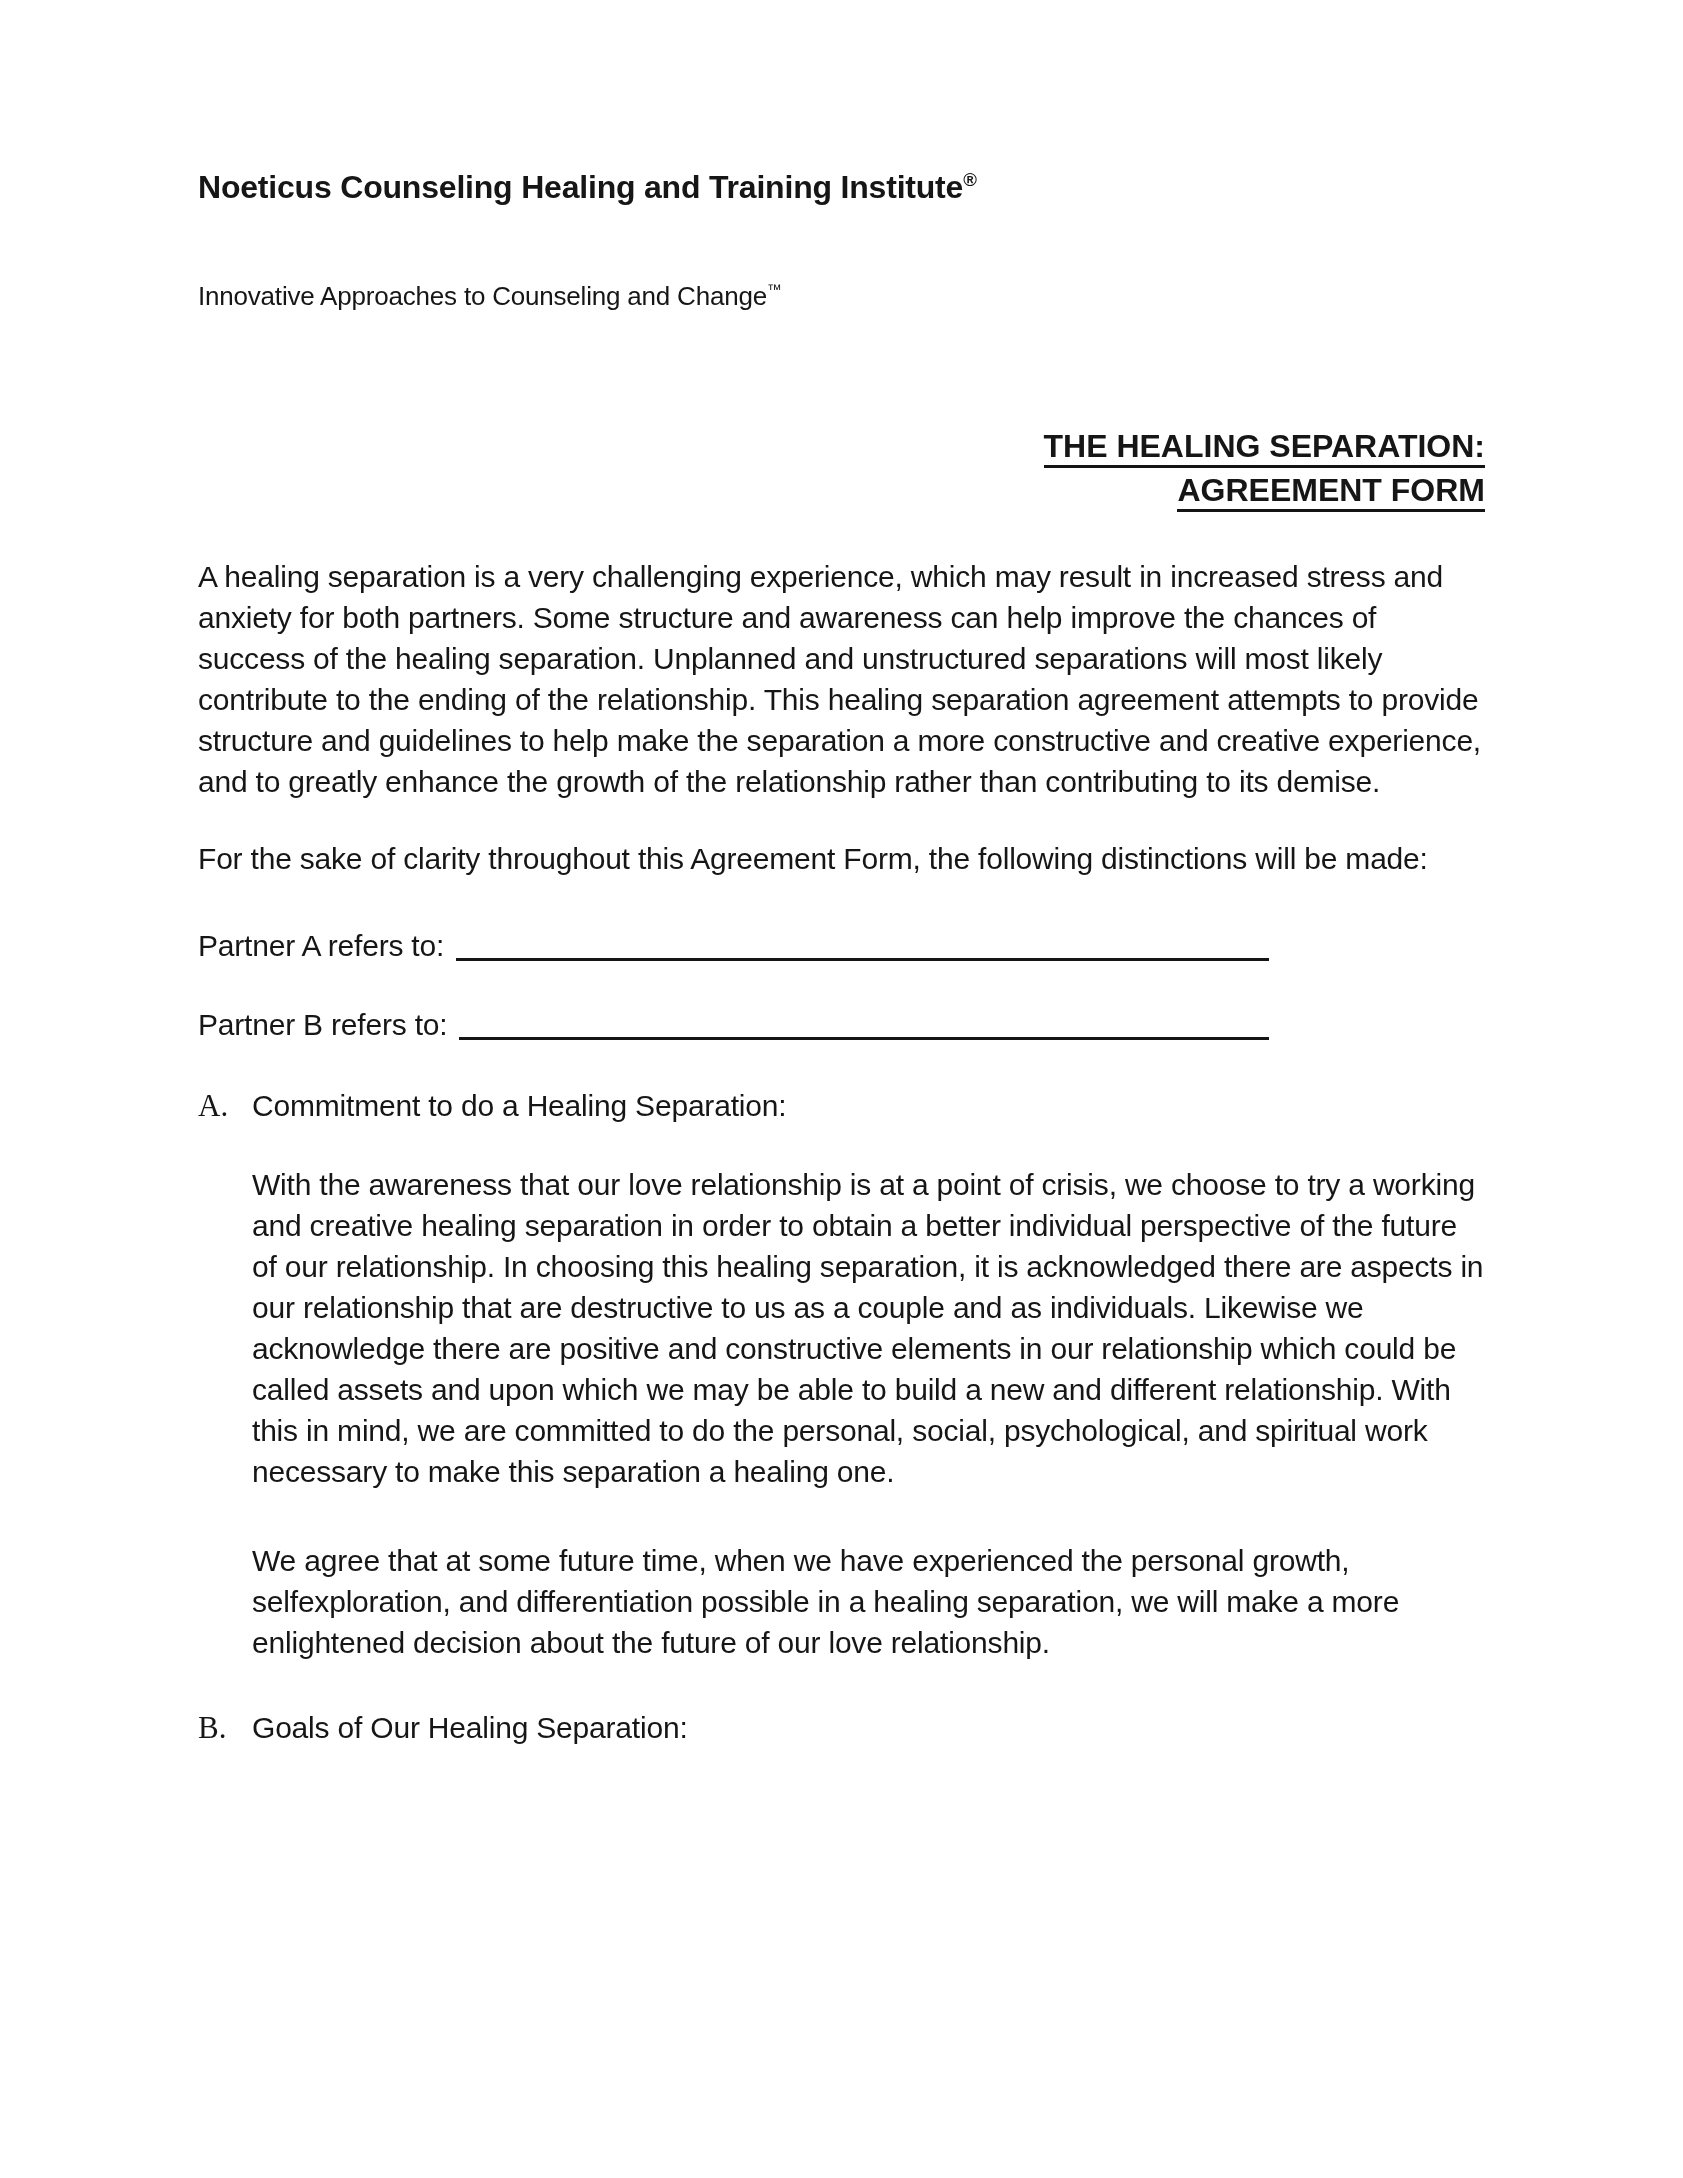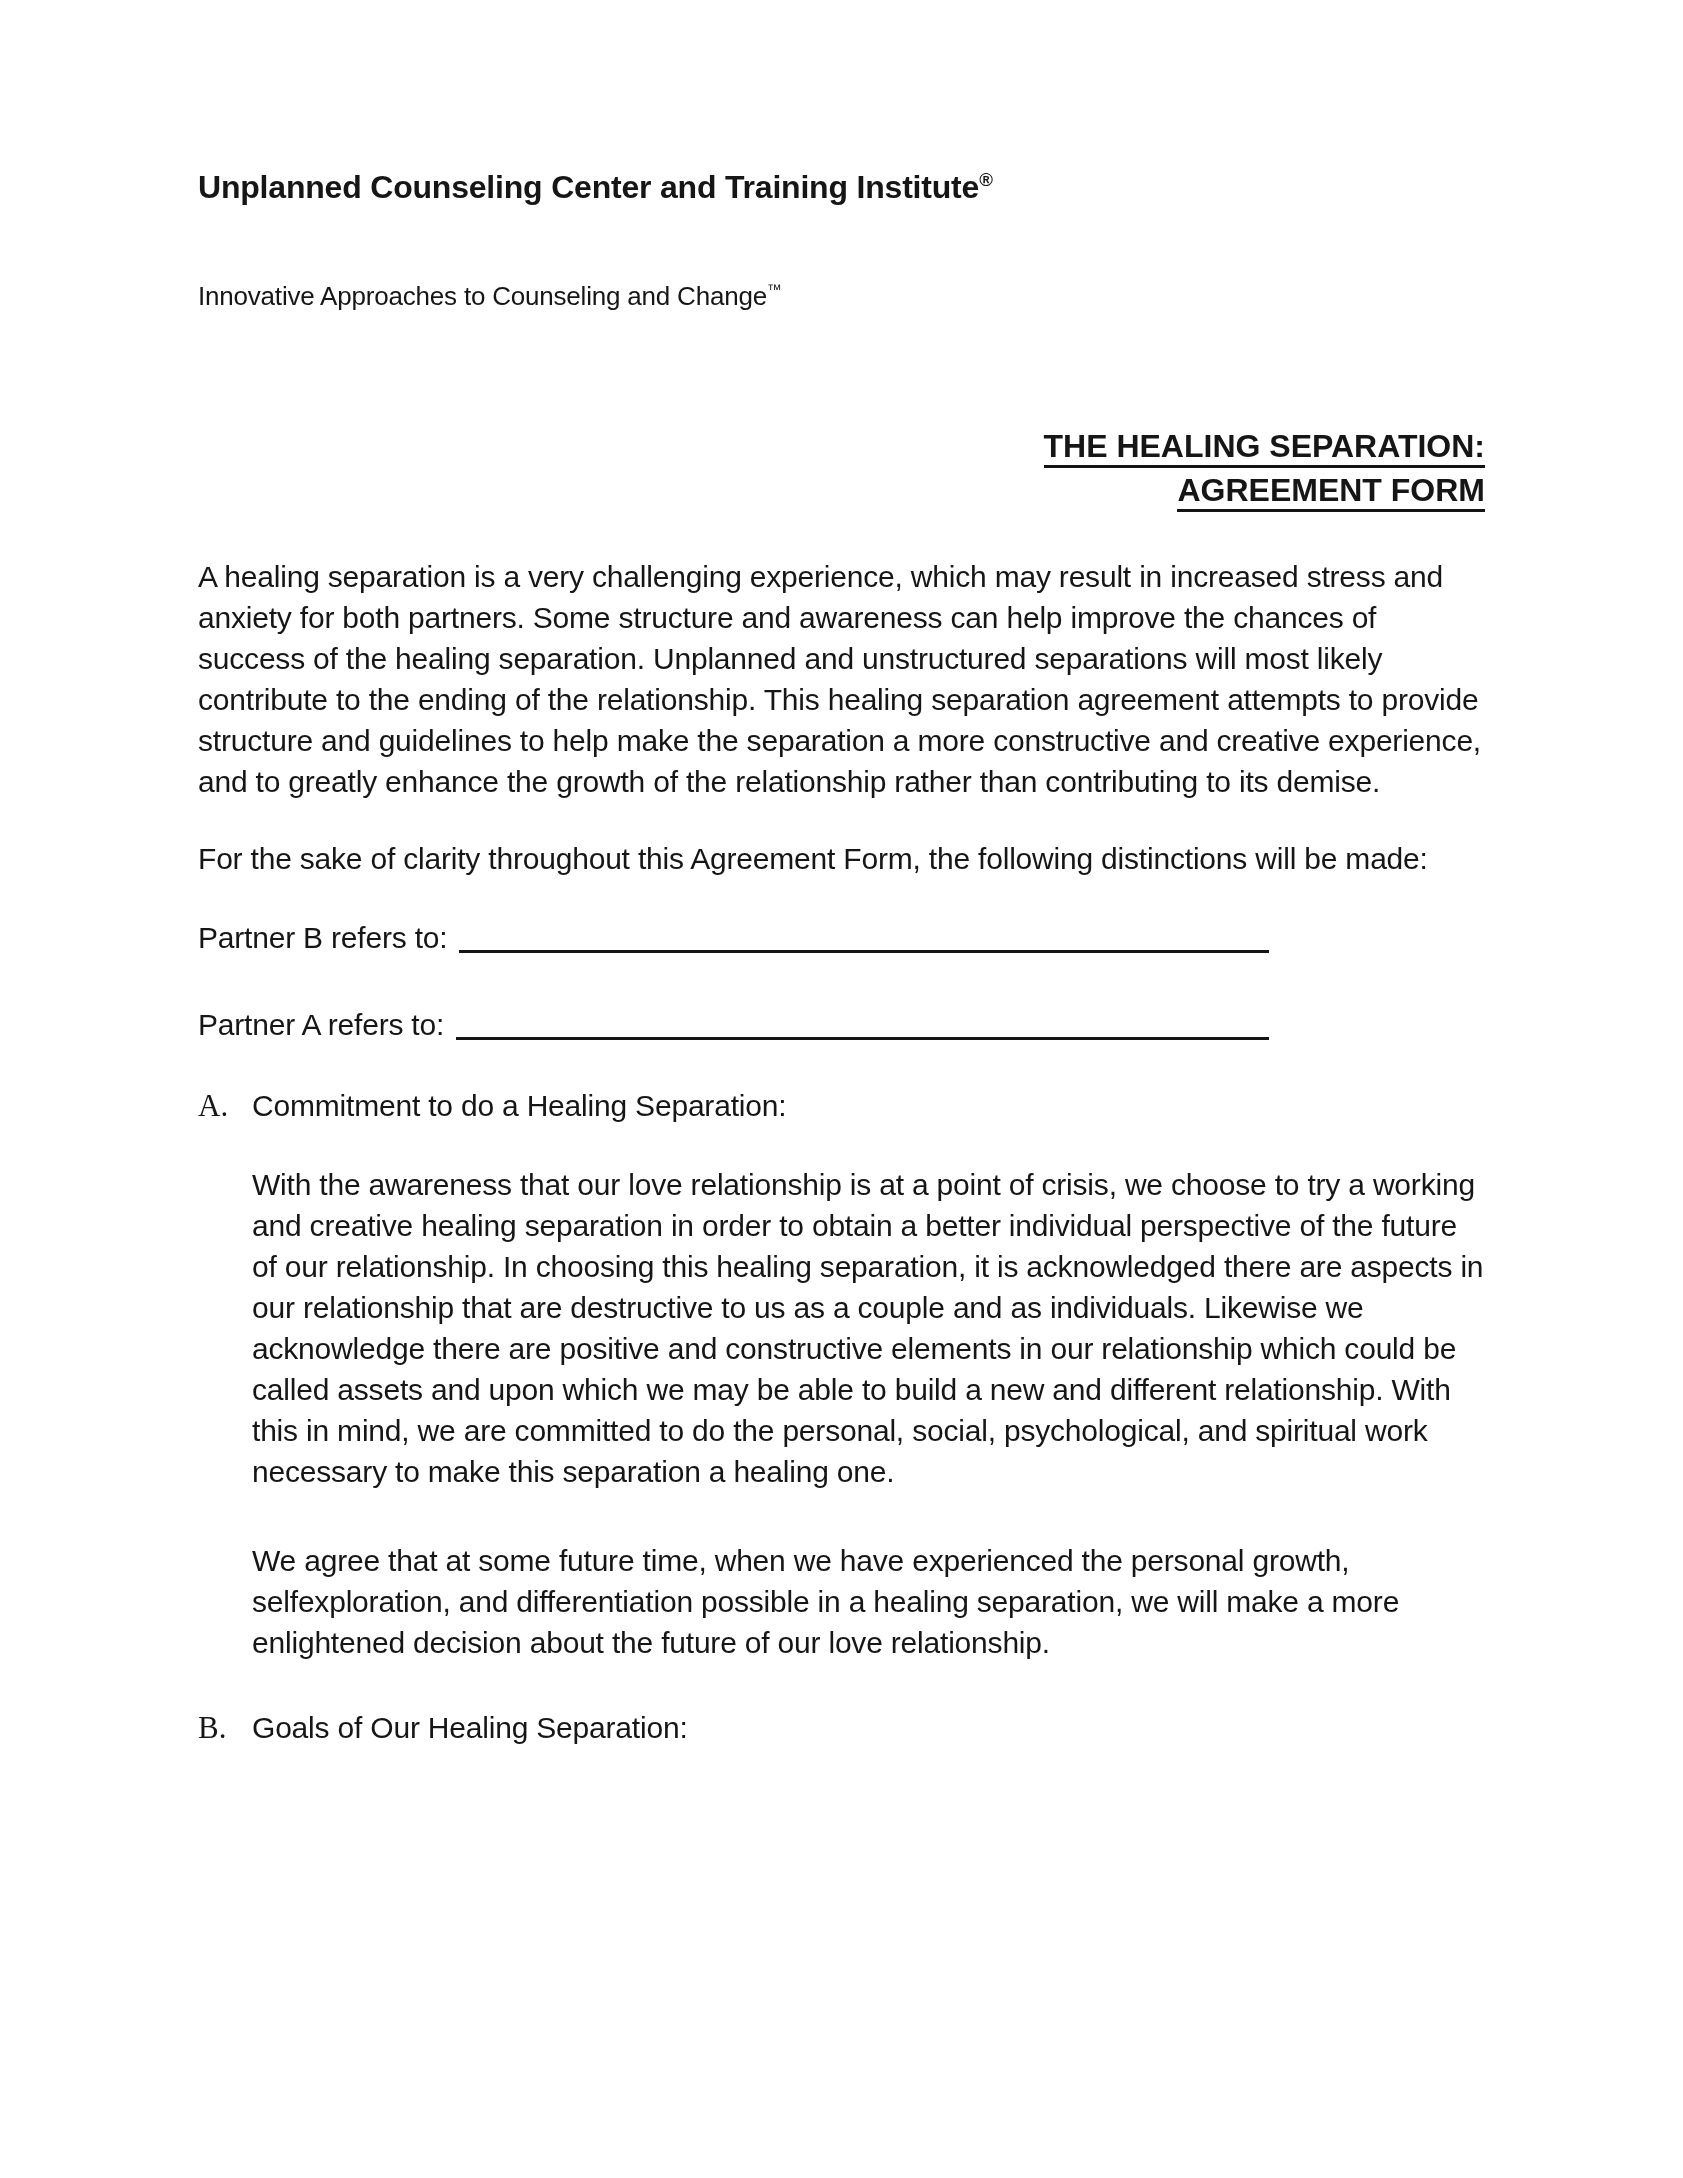--- a/index.html
+++ b/index.html
@@ -97,40 +97,40 @@
   .para-a1 { margin-top: 38px; }
   .para-a2 { margin-top: 48px; }
   .para-b1 { margin-top: 34px; }
 </style>
 </head>
 <body>
 
 <div class="page">
   <div class="content">
 
-    <h1 class="org-name"><span>Unplanned Counseling Center and Training Institute</span><sup>®</sup></h1>
+    <h1 class="org-name"><span>Noeticus Counseling Healing and Training Institute</span><sup>®</sup></h1>
 
     <p class="tagline"><span>Innovative Approaches to Counseling and Change</span><sup>™</sup></p>
 
     <div class="doc-title">
       <div class="title-line"><span class="u">THE HEALING SEPARATION:</span></div>
       <div class="title-line"><span class="u">AGREEMENT FORM</span></div>
     </div>
 
     <p class="body-p first-p">A healing separation is a very challenging experience, which may result in increased stress and anxiety for both partners. Some structure and awareness can help improve the chances of success of the healing separation. Unplanned and unstructured separations will most likely contribute to the ending of the relationship. This healing separation agreement attempts to provide structure and guidelines to help make the separation a more constructive and creative experience, and to greatly enhance the growth of the relationship rather than contributing to its demise.</p>
 
     <p class="body-p">For the sake of clarity throughout this Agreement Form, the following distinctions will be made:</p>
 
-    <div class="partner-row">
-      <span class="partner-label">Partner B refers to:</span>
+    <div class="partner-row first">
+      <span class="partner-label">Partner A refers to:</span>
       <span class="blank-line"></span>
     </div>
 
-    <div class="partner-row first">
-      <span class="partner-label">Partner A refers to:</span>
+    <div class="partner-row">
+      <span class="partner-label">Partner B refers to:</span>
       <span class="blank-line"></span>
     </div>
 
     <div class="section-heading">
       <span class="marker">A.</span>
       <span class="heading-text">Commitment to do a Healing Separation:</span>
     </div>
 
     <p class="body-p indented para-a1">With the awareness that our love relationship is at a point of crisis, we choose to try a working and creative healing separation in order to obtain a better individual perspective of the future of our relationship. In choosing this healing separation, it is acknowledged there are aspects in our relationship that are destructive to us as a couple and as individuals. Likewise we acknowledge there are positive and constructive elements in our relationship which could be called assets and upon which we may be able to build a new and different relationship. With this in mind, we are committed to do the personal, social, psychological, and spiritual work necessary to make this separation a healing one.</p>
 

